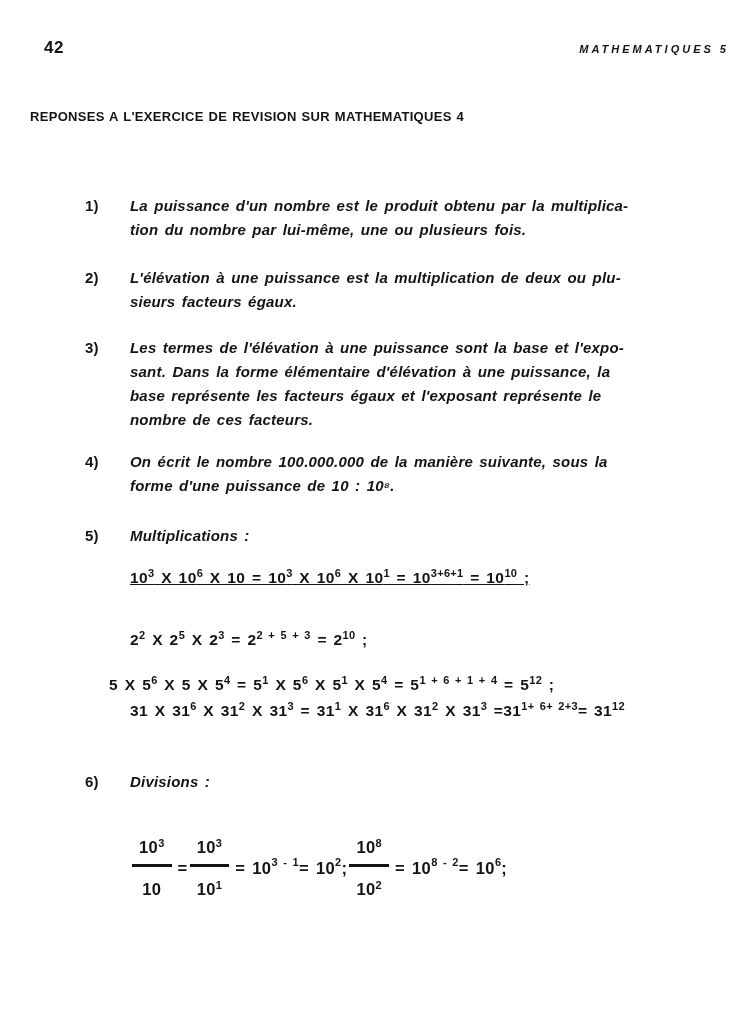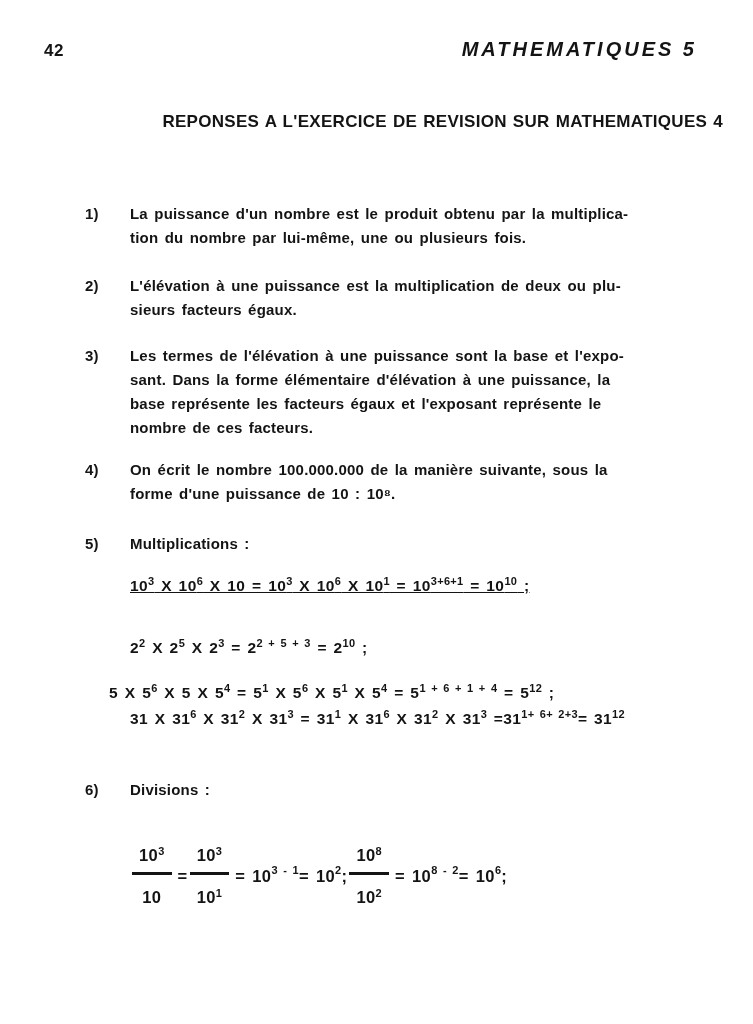--- a/index.html
+++ b/index.html
@@ -11,33 +11,33 @@
     font-family:"Liberation Sans","DejaVu Sans",sans-serif;
     color:#141414;
     font-weight:700;
     overflow:hidden;
     box-sizing:border-box;
   }
   .header{
     display:flex;
     justify-content:space-between;
     align-items:baseline;
-    padding:38px 56px 0 44px;
+    padding:38px 24px 0 44px;
     font-size:17px;
     letter-spacing:0.5px;
   }
   .running-title{
     font-style:italic;
     letter-spacing:3px;
-    font-size:20px;
+    font-size:11px;
   }
   .page-title{
     margin:51px 30px 0 30px;
-    text-align:right;
-    font-size:17px;
+    text-align:left;
+    font-size:13px;
     letter-spacing:0.3px;
     word-spacing:1px;
     font-weight:700;
   }
   .content{
     margin:70px 0 0 85px;
     width:620px;
   }
   .item{
     display:flex;
@@ -46,20 +46,21 @@
     letter-spacing:0.2px;
     word-spacing:2px;
   }
   .item .inum{
     width:45px;
     flex:0 0 45px;
   }
   .item .itext{
     white-space:pre-line;
     width:575px;
+    font-style:italic;
   }
   .m-item1{margin-top:0;}
   .m-item2{margin-top:24px;}
   .m-item3{margin-top:22px;}
   .m-item4{margin-top:18px;}
   .m-item5{margin-top:26px;}
   .m-item6{margin-top:46px;}
   .eq{
     margin-left:45px;
     font-size:15.5px;

